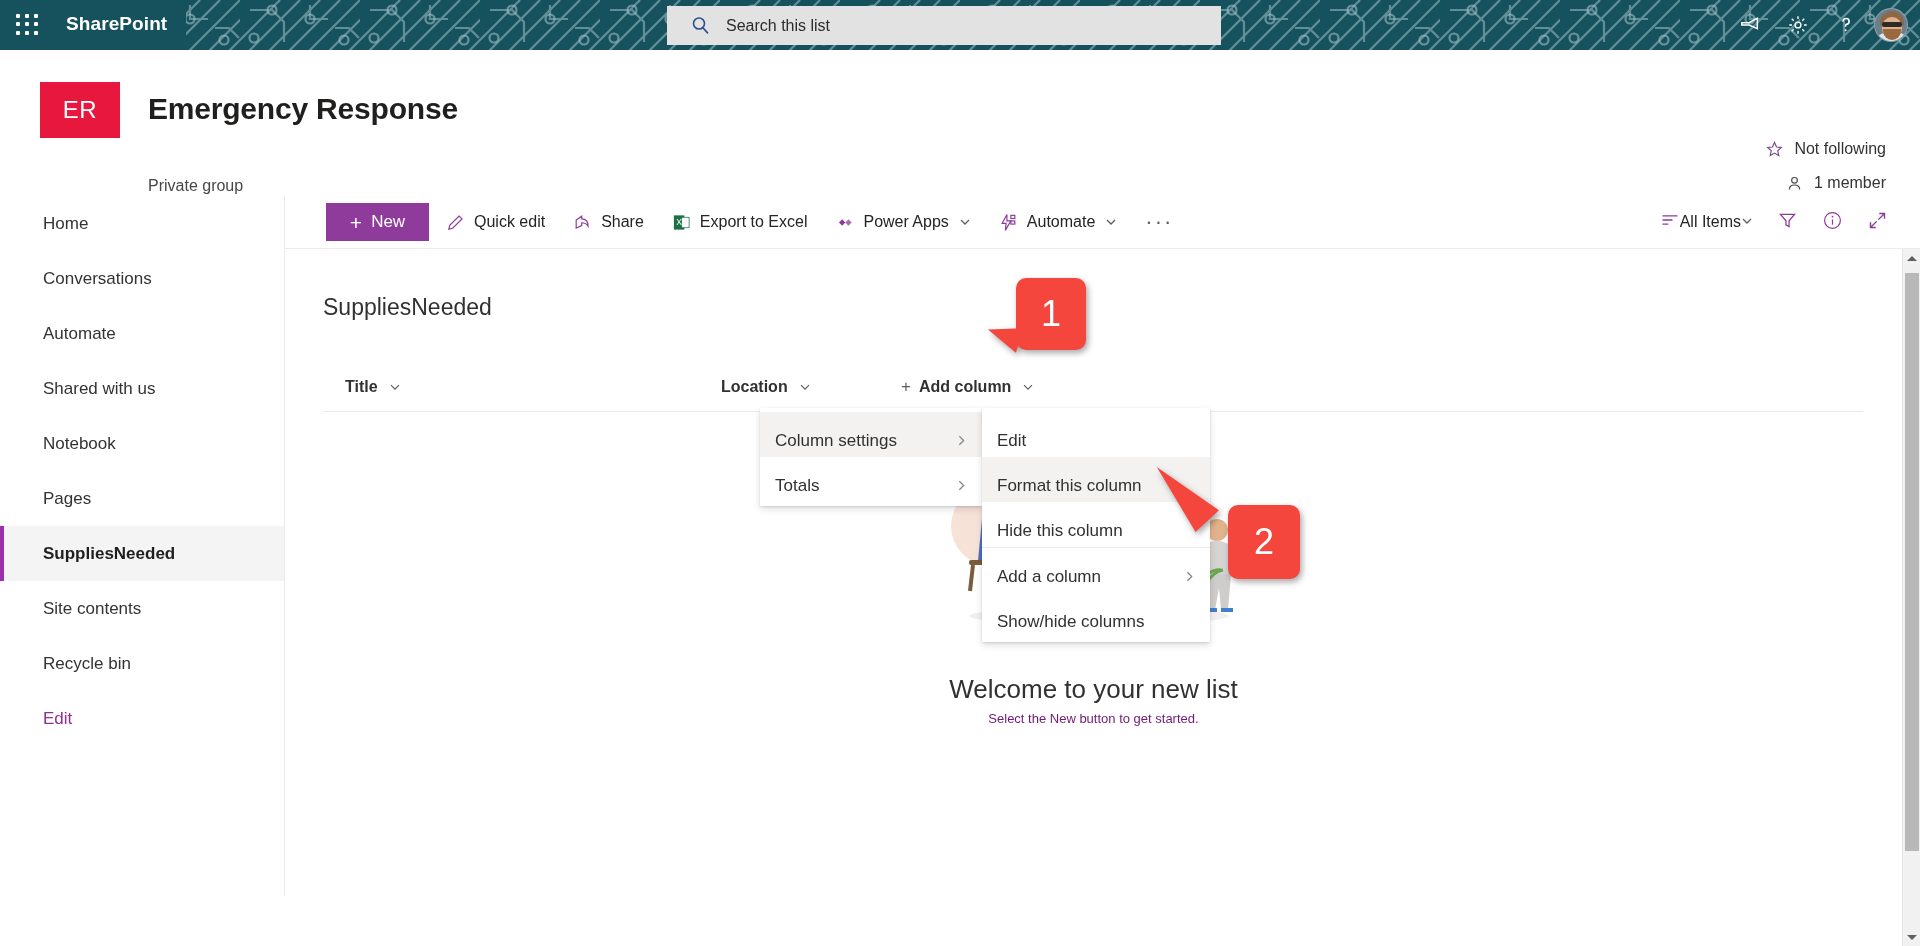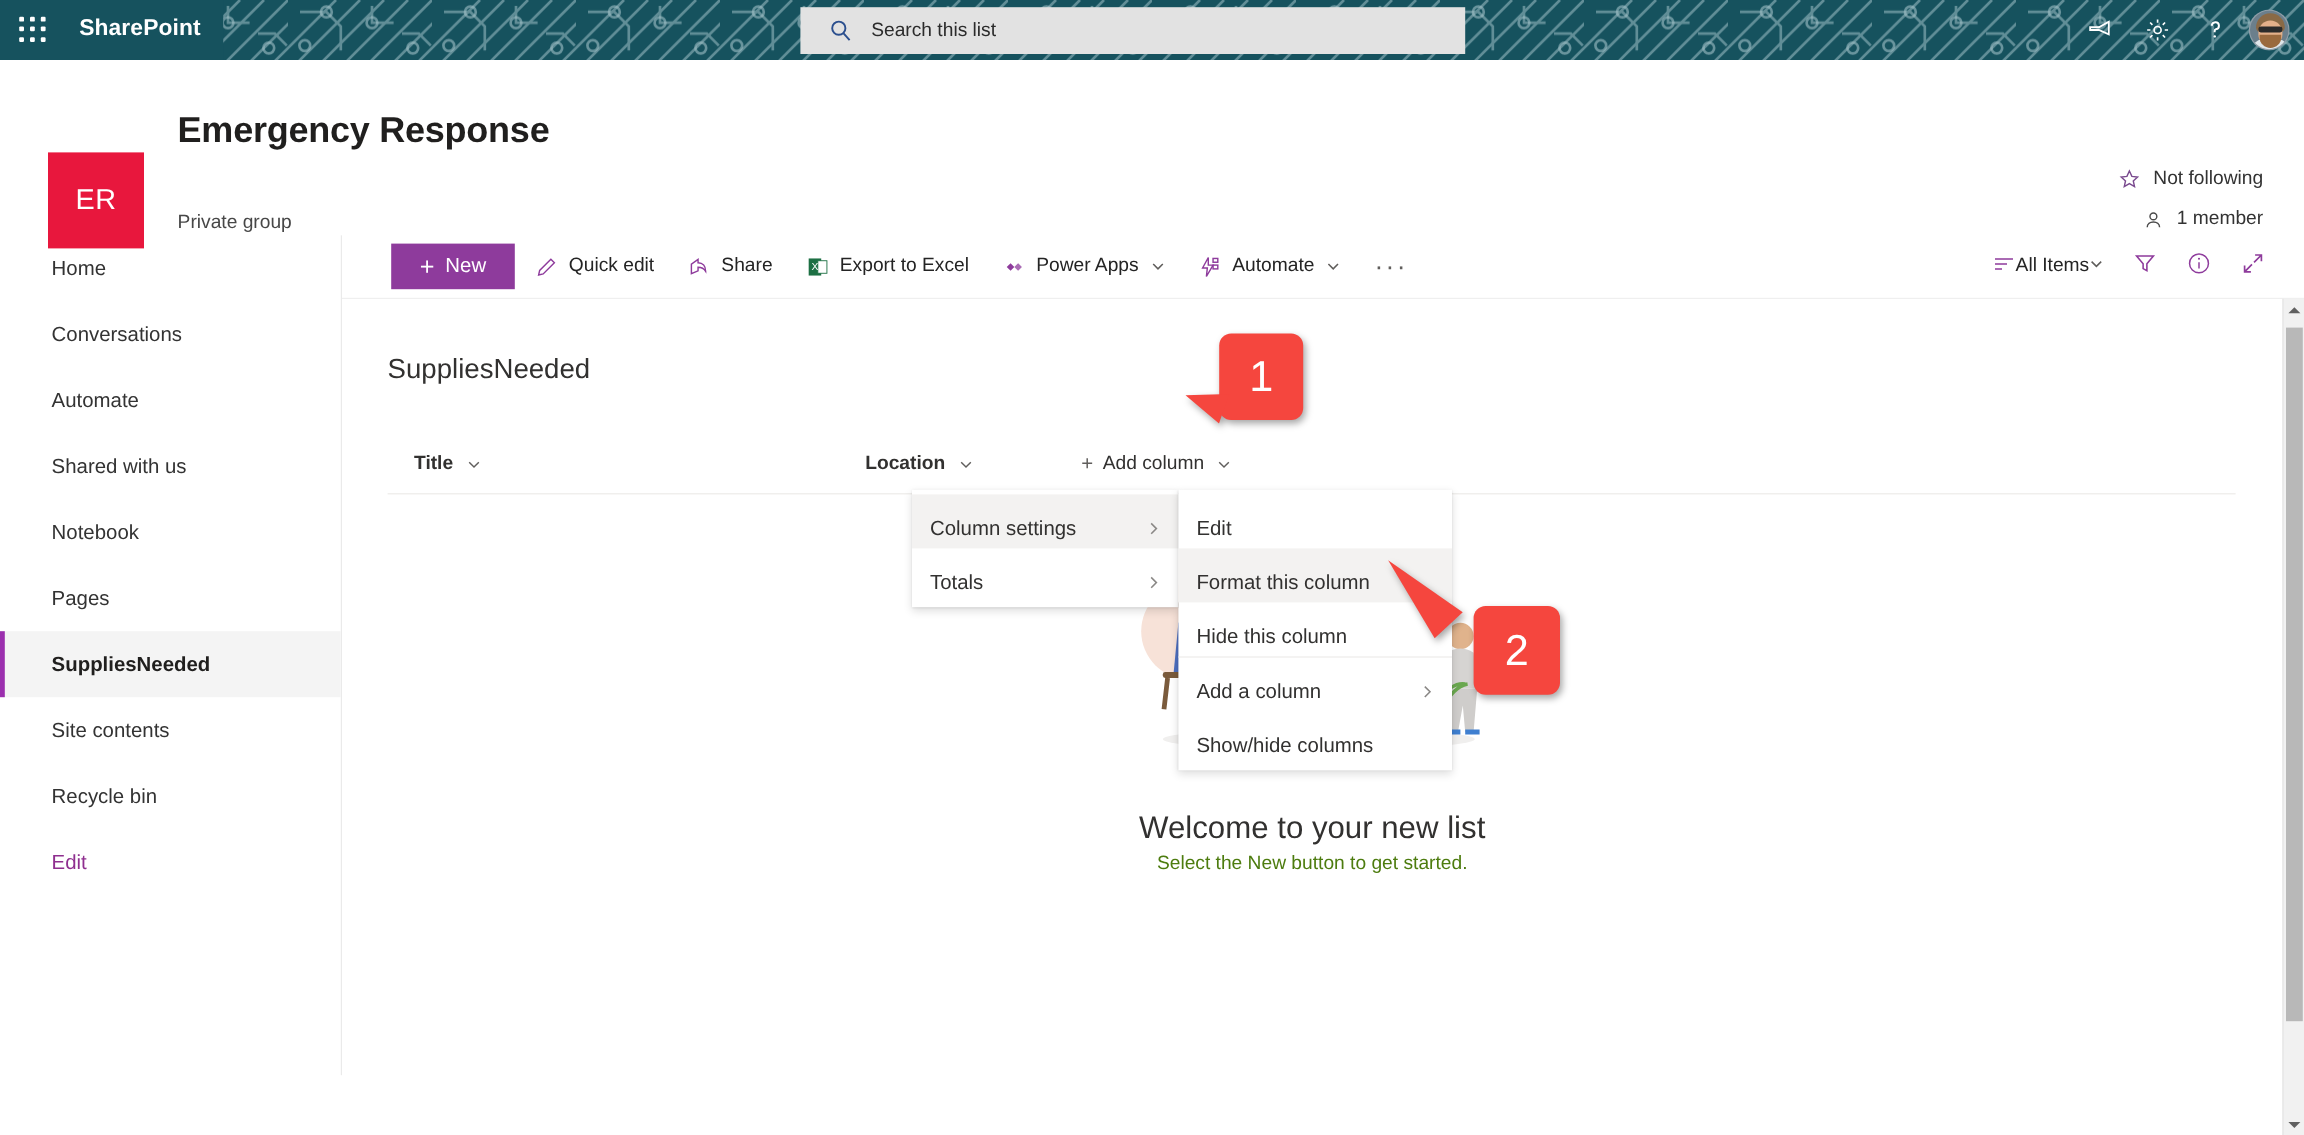--- a/index.html
+++ b/index.html
@@ -86,27 +86,26 @@
 
   
   .site-header {
     position: absolute; top: 50px; left: 0;
     width: 1920px; height: 146px;
     background: #ffffff;
     z-index: 20;
   }
   .site-logo {
     position: absolute; left: 40px; top: 32px;
-    width: 80px; height: 80px;
+    width: 80px; height: 56px;
     background: #e8173d;
     color: #ffffff;
     display: flex; align-items: center; justify-content: center;
     font-size: 24px; letter-spacing: .5px;
     cursor: pointer;
-    margin-top: 45px;
   }
   .site-title {
     position: absolute; left: 148px; top: 42px;
     font-size: 30px; color: #201f1e; font-weight: bold;
     letter-spacing: -.2px; cursor: pointer;
   }
   .site-sub {
     position: absolute; left: 148px; top: 127px;
     font-size: 16px; color: #474747; text-align: right;
   }
@@ -191,33 +190,33 @@
     width: 1540px; height: 44px;
   }
   .col {
     position: absolute; display: flex; align-items: center;
     font-size: 16px; color: #3b3a39; cursor: pointer; height: 40px;
   }
   .col .cname { font-weight: bold; color: #323130; }
   .col .cchev { margin-left: 11px; display: flex; }
   .col.addcol { color: #3b3a39; }
   .col.addcol .cplus { margin-right: 8px; font-size: 17px; color: #605e5c; }
-  .col.addcol .cname { font-weight: normal; }
+  .col.addcol .cname { font-weight: bold; }
   .head-rule {
     position: absolute; top: 162px; left: 38px;
     width: 1540px; height: 1px; background: #edebe9;
   }
 
   
   .empty {
     position: absolute; left: 0; top: 215px; width: 1617px;
     display: flex; flex-direction: column; align-items: center;
   }
   .empty-title { font-size: 26px; color: #323130; margin-top: 20px; }
-  .empty-sub { font-size: 16px; color: #4d7c0f; margin-top: 6px; }
+  .empty-sub { font-size: 13px; color: #701a75; margin-top: 6px; }
 
   
   .menu1 {
     position: absolute; left: 760px; top: 408px;
     width: 222px; background: #ffffff;
     box-shadow: 0 3.2px 7.2px rgba(0,0,0,.132), 0 .6px 1.8px rgba(0,0,0,.108);
     z-index: 40; padding: 4px 0;
   }
   .menu2 {
     position: absolute; left: 982px; top: 408px;

